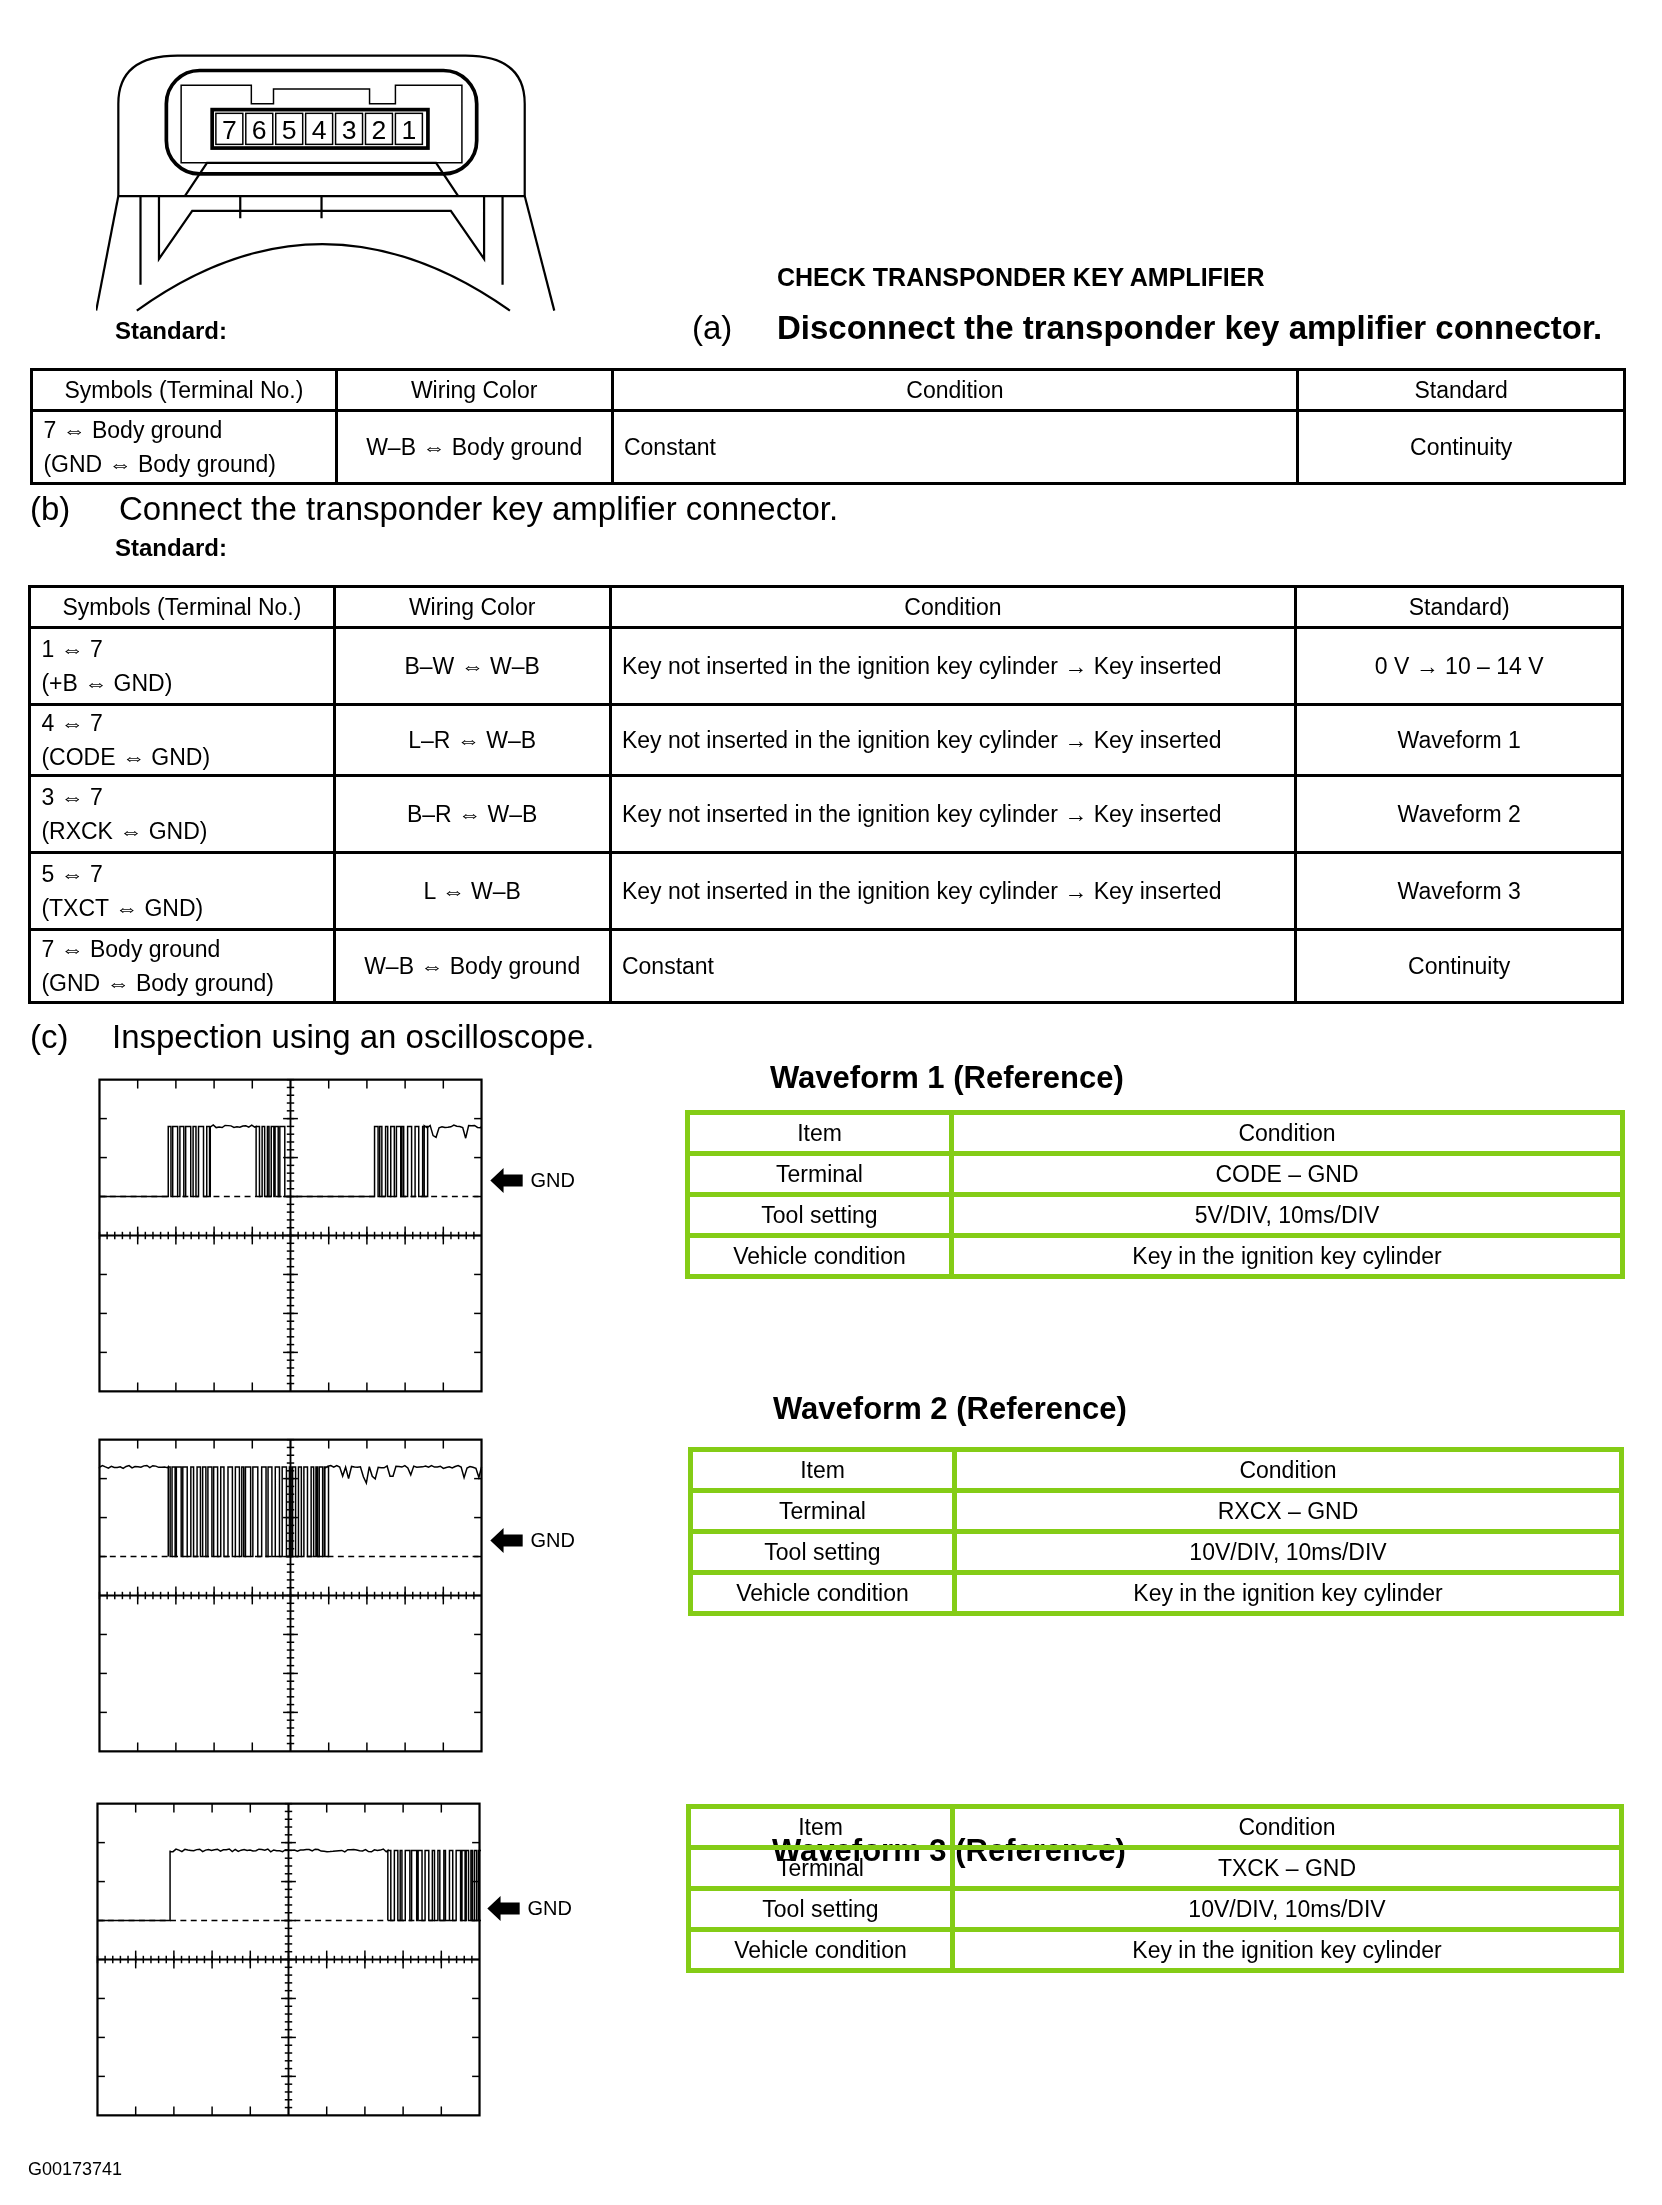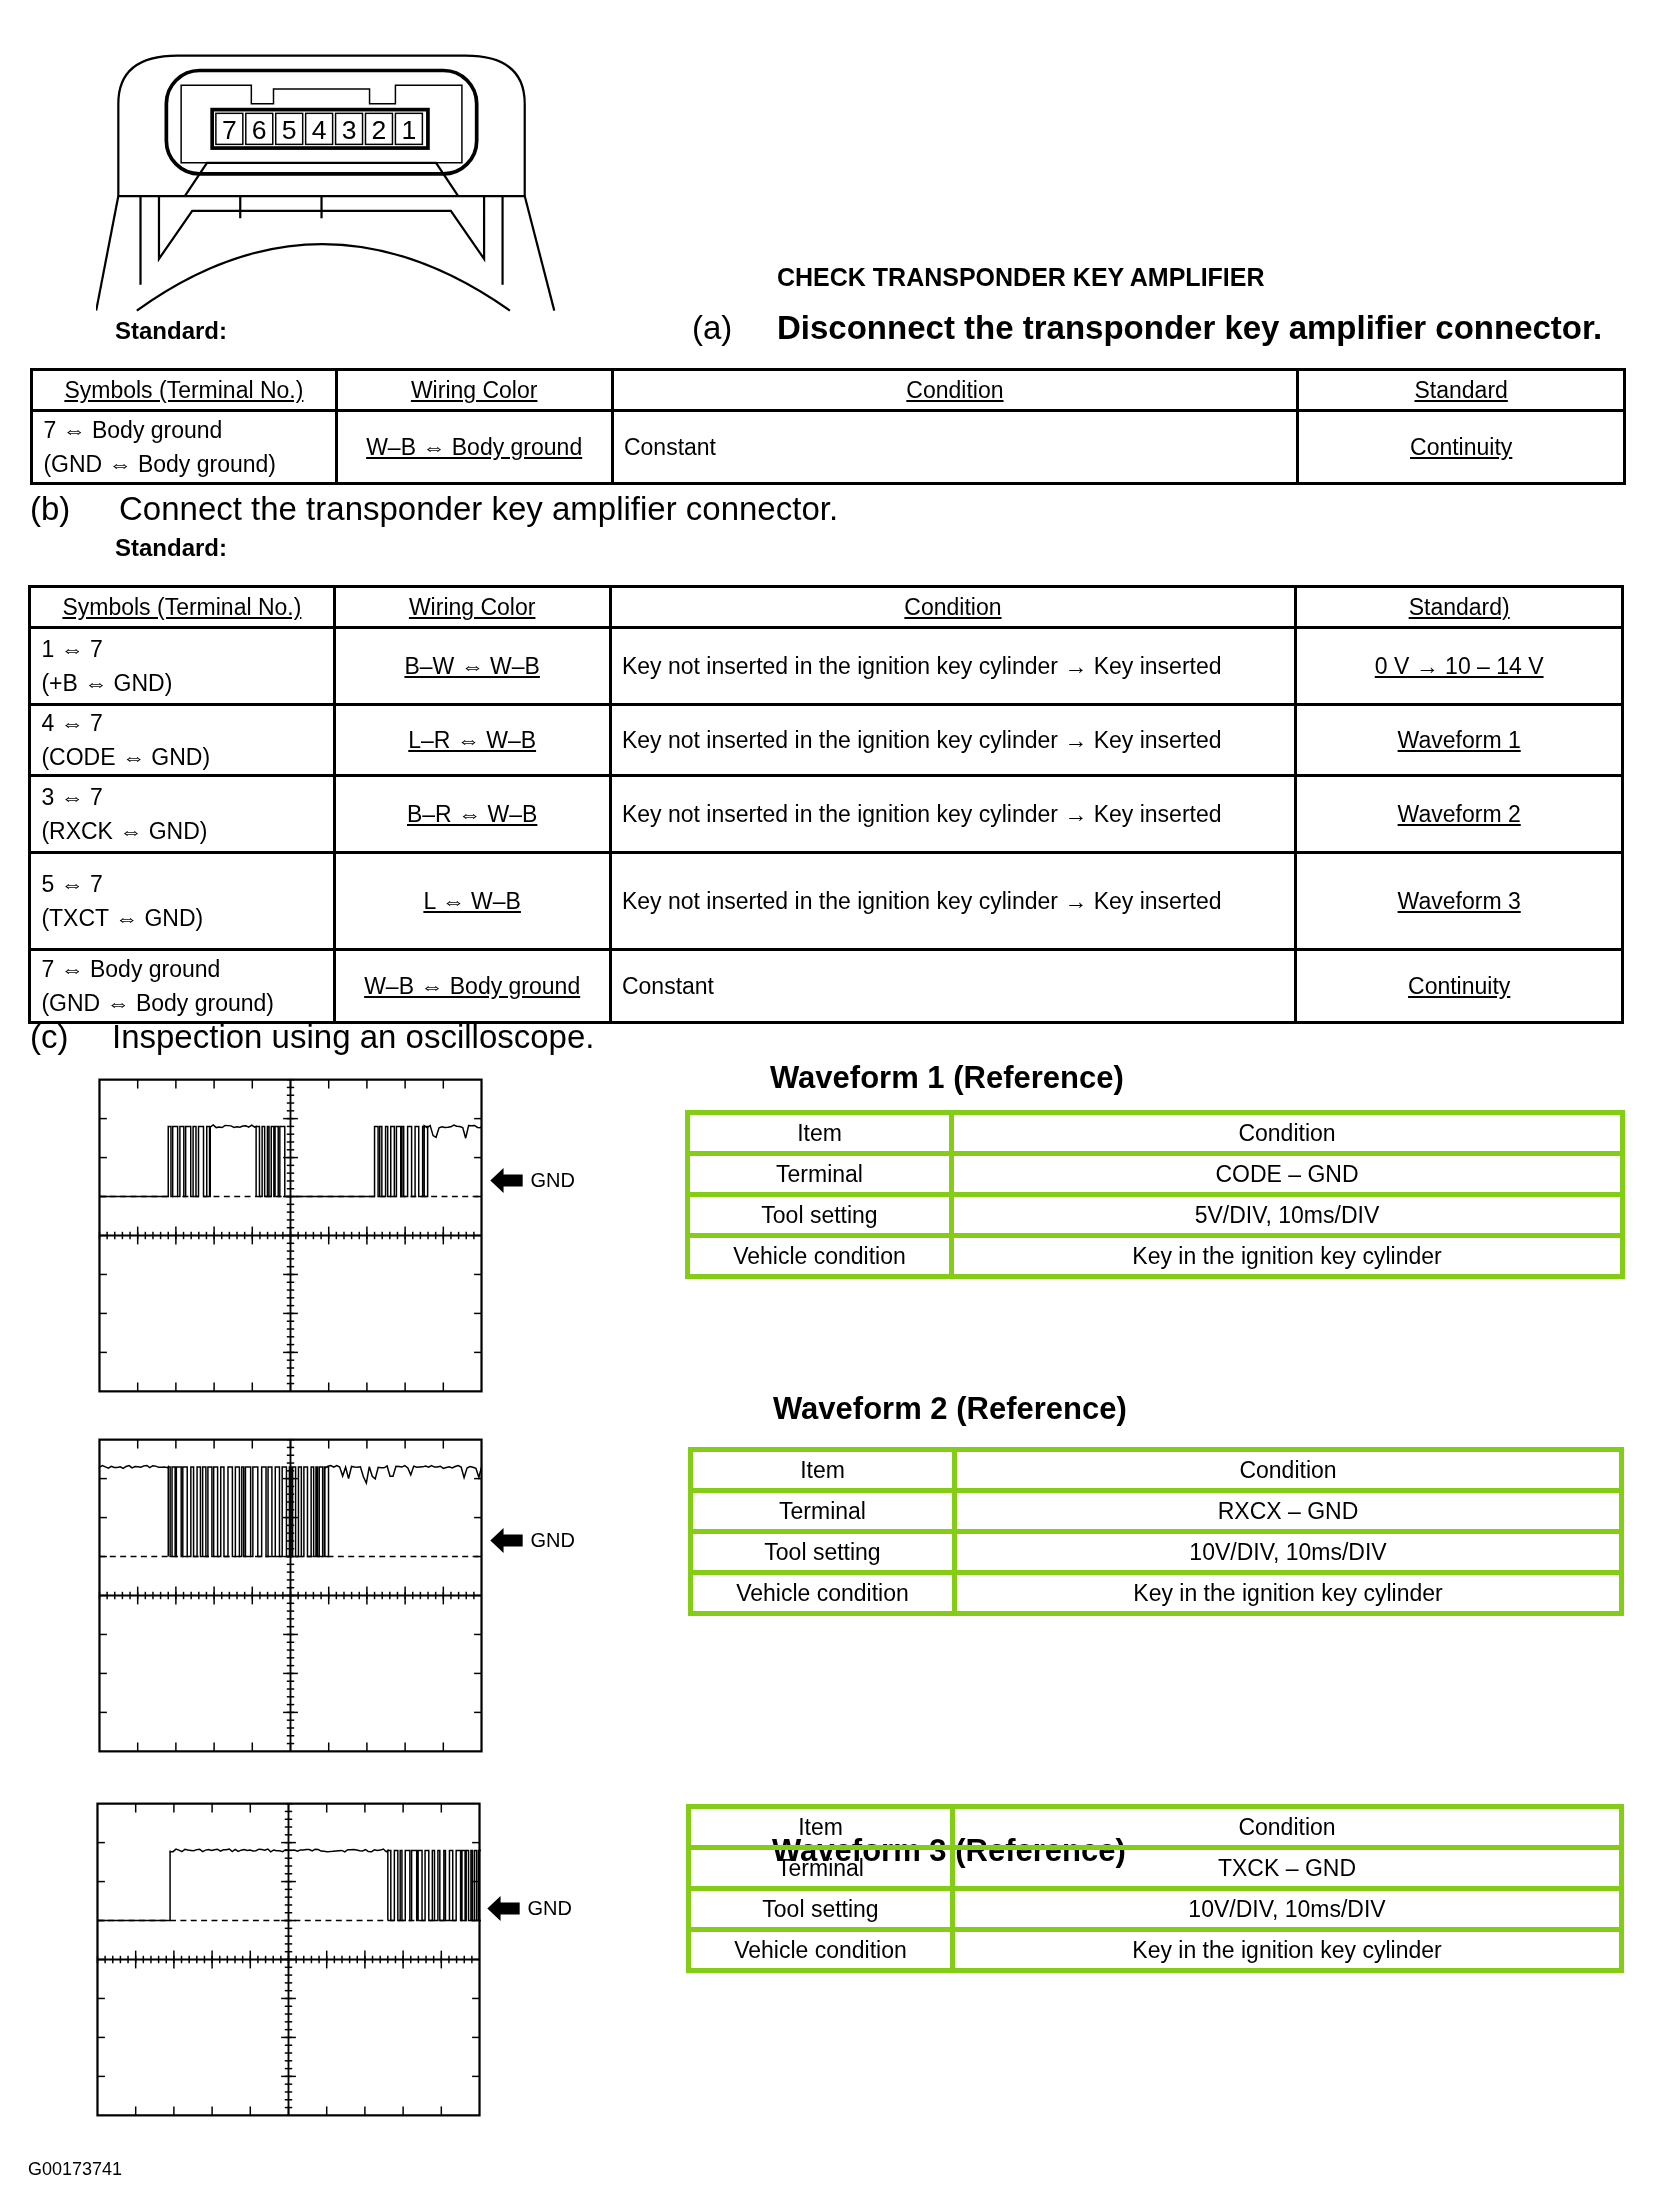--- a/index.html
+++ b/index.html
@@ -4,21 +4,21 @@
 <style>
   html, body { margin:0; padding:0; background:#fff; }
   body { width:1662px; height:2205px; position:relative; overflow:hidden;
          font-family:"Liberation Sans", sans-serif; color:#000; }
   .abs { position:absolute; }
   .h1 { font-size:25px; font-weight:bold;text-align:center; }
   .step { font-size:33px; }
   .sub { font-size:24px; font-weight:bold; }
   table.spec { position:absolute; border-collapse:collapse; font-size:23px; }
   table.spec td { border:3px solid #000; padding:0 10.4px; vertical-align:middle; line-height:34px; }
-  table.spec td.c { text-align:center;text-decoration:underline; }
+  table.spec td.c { text-align:center; }
   table.ref { position:absolute; border-collapse:collapse; font-size:23px; }
   table.ref td { border:5px solid #84cc16; text-align:center; vertical-align:middle; padding:0; }
   .wtitle { font-size:31px; font-weight:bold; }
   .gnd { font-size:20px; display:flex; align-items:center; gap:7.4px; }
   .footer { font-size:18px; }
   svg text { font-family:"Liberation Sans", sans-serif; }
 </style>
 </head>
 <body>
 
@@ -117,21 +117,21 @@
   </tr>
   <tr style="height:77px;">
     <td>
           <div>3 ⇔ 7</div>
           <div>(RXCK ⇔ GND)</div>
         </td>
     <td class="c">B–R ⇔ W–B</td>
     <td>Key not inserted in the ignition key cylinder → Key inserted</td>
     <td class="c">Waveform 2</td>
   </tr>
-  <tr style="height:97px;">
+  <tr style="height:77px;">
     <td>
           <div>5 ⇔ 7</div>
           <div>(TXCT ⇔ GND)</div>
         </td>
     <td class="c">L ⇔ W–B</td>
     <td>Key not inserted in the ignition key cylinder → Key inserted</td>
     <td class="c">Waveform 3</td>
   </tr>
   <tr style="height:73px;">
     <td>

